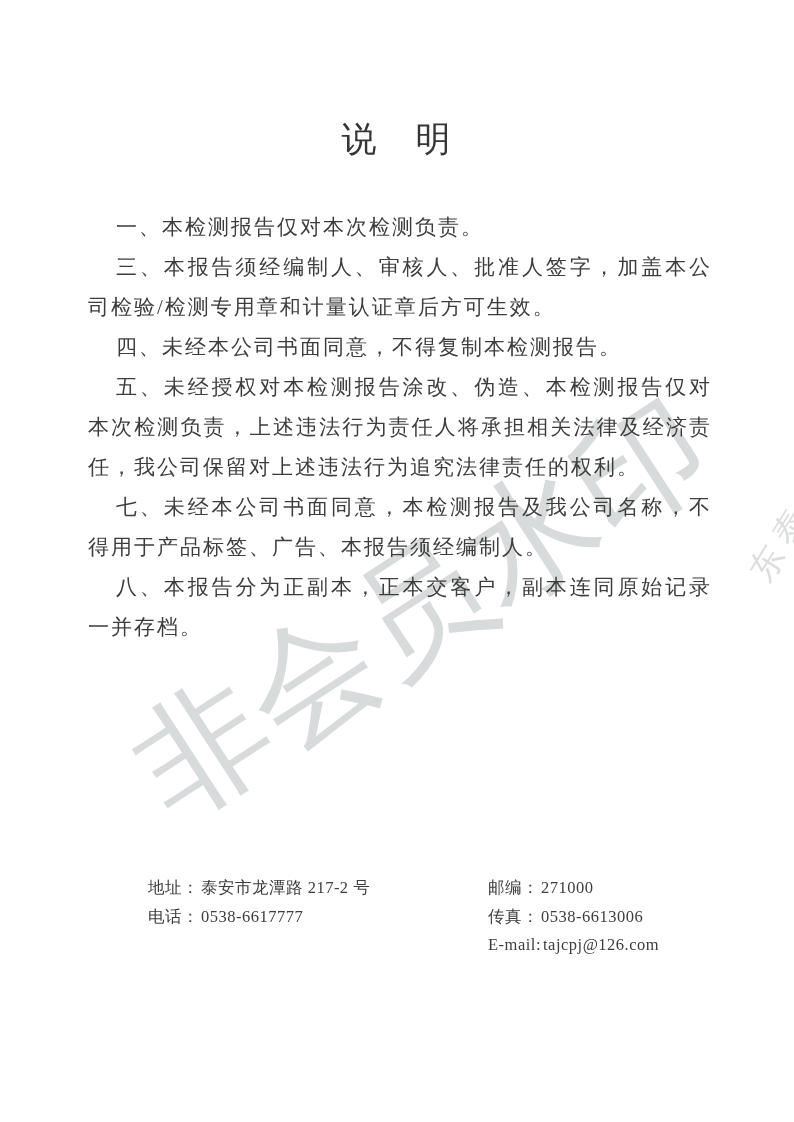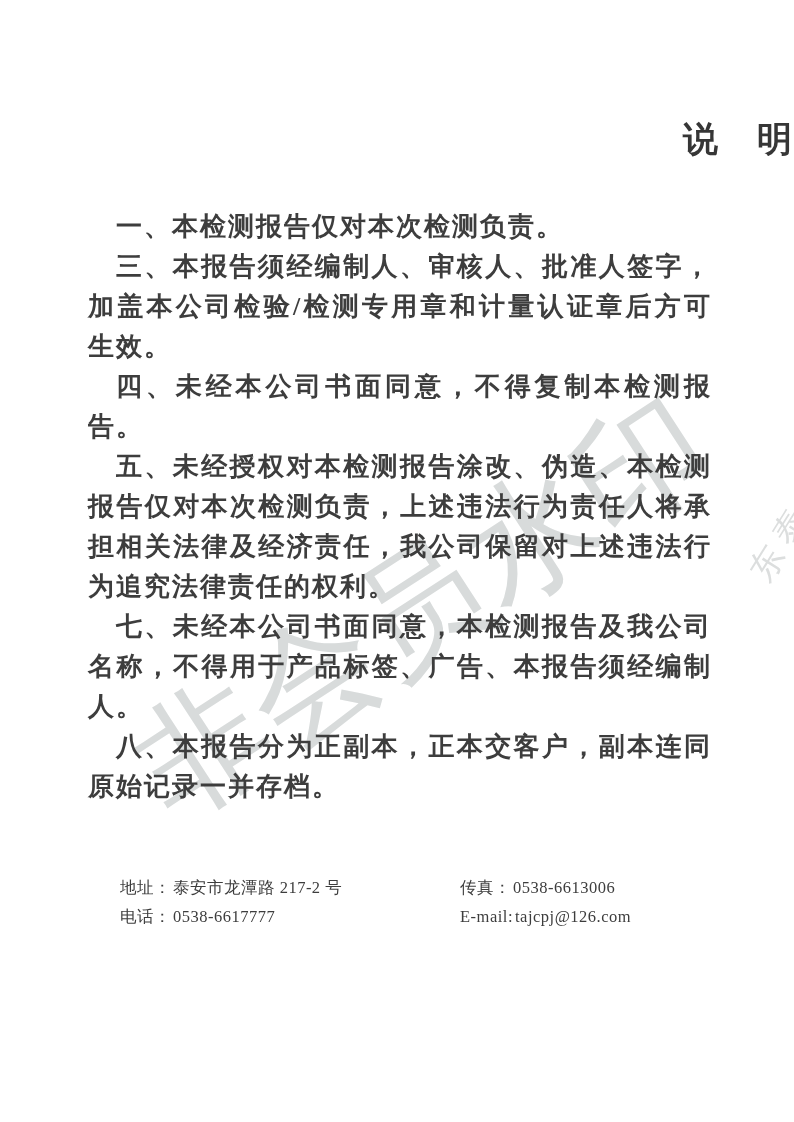--- a/index.html
+++ b/index.html
@@ -47,58 +47,58 @@
     z-index: 0;
     pointer-events: none;
     user-select: none;
   }
   .title {
     position: absolute;
     top: 116px;
     left: 0;
     width: 100%;
     margin: 0;
-    text-align: right;
+    text-align: center;
     font-size: 35px;
-    font-weight: 700;
+    font-weight: 400;
     letter-spacing: 2px;
     color: #363636;
     z-index: 1;
   }
   .notes {
     position: absolute;
     left: 88px;
     top: 207px;
     width: 624px;
-    font-size: 26px;
+    font-size: 21px;
     line-height: 40px;
     letter-spacing: 2px;
     text-align: justify;
     z-index: 1;
-    font-weight: bold;
   }
   .note {
     margin: 0;
     text-indent: 28px;
   }
   .contact {
     position: absolute;
     left: 120px;
     top: 874px;
     width: 600px;
     display: flex;
     font-size: 16.5px;
     letter-spacing: 0.5px;
     z-index: 1;
   }
   .contact-col {
     line-height: 28.5px;
   }
   .contact-col.left {
     width: 340px;
+    margin-left: 28px;
   }
   .contact-row .label {
     margin-right: 2px;
   }
 </style>
 </head>
 <body>
 
 <div class="page">
 
@@ -121,20 +121,23 @@
     <div class="contact-col left">
       <div class="contact-row">
         <span class="label">地址：</span><span class="value">泰安市龙潭路 217-2 号</span>
       </div>
       <div class="contact-row">
         <span class="label">电话：</span><span class="value">0538-6617777</span>
       </div>
     </div>
     <div class="contact-col right">
       <div class="contact-row">
+        <span class="label">邮编：</span><span class="value">271000</span>
+      </div>
+      <div class="contact-row">
         <span class="label">传真：</span><span class="value">0538-6613006</span>
       </div>
       <div class="contact-row">
         <span class="label">E-mail:</span><span class="value">tajcpj@126.com</span>
       </div>
     </div>
   </div>
 
 </div>
 

